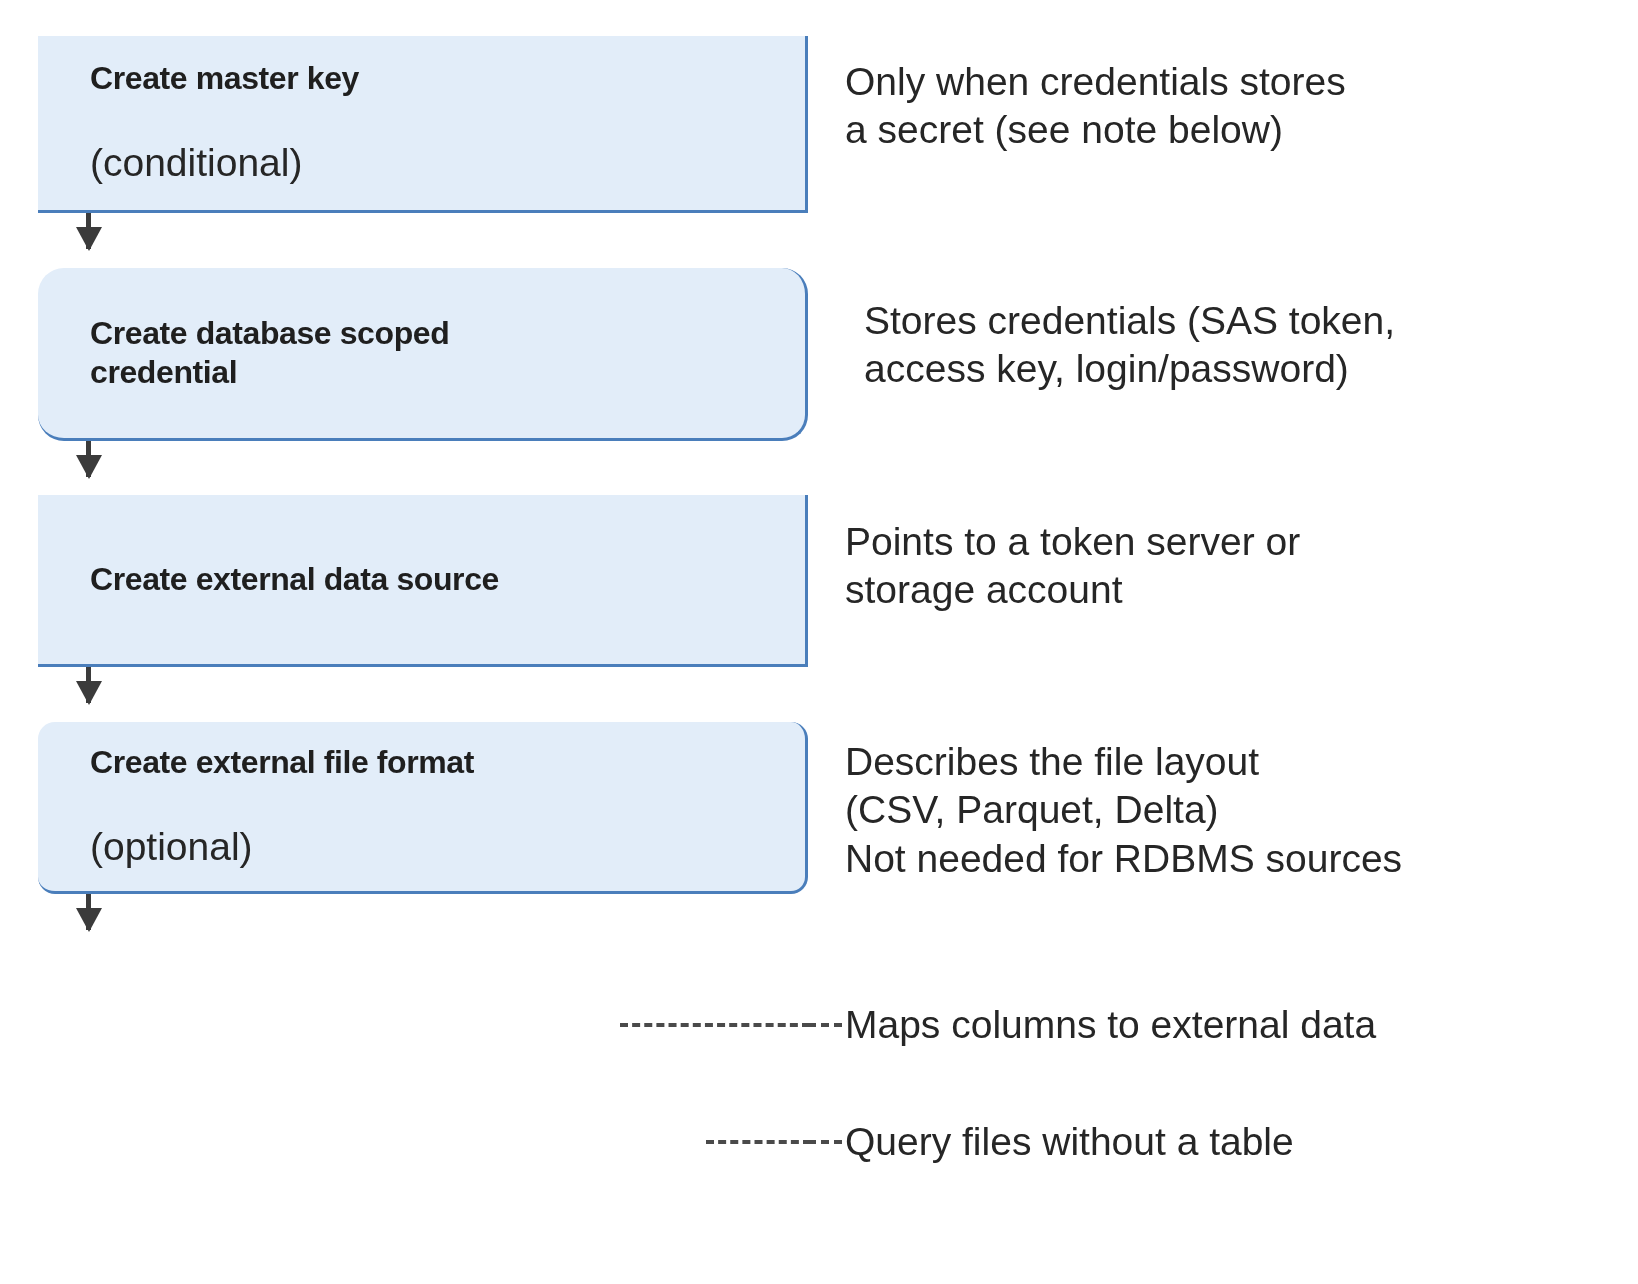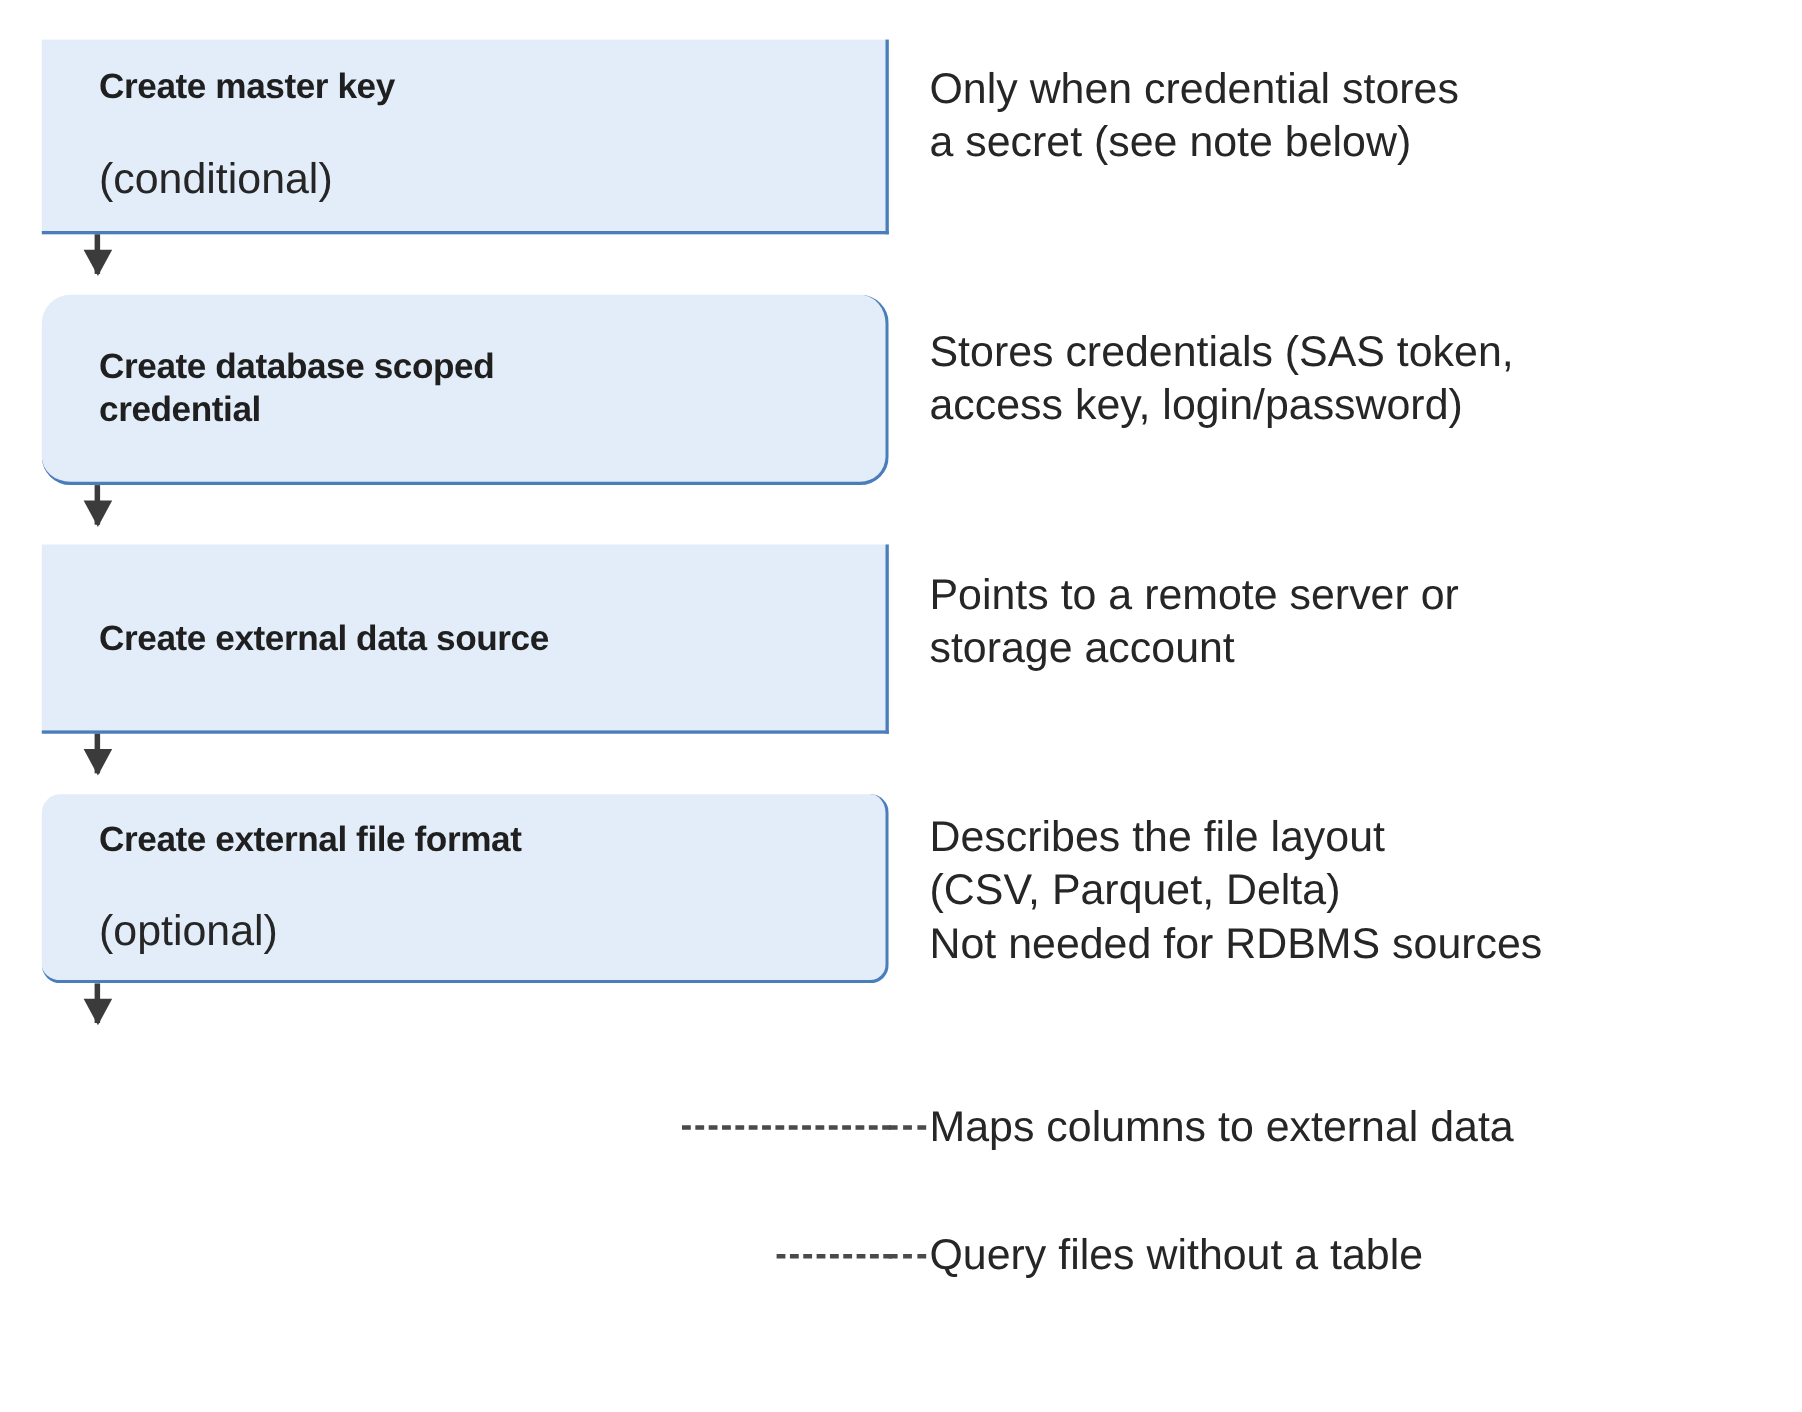--- a/index.html
+++ b/index.html
@@ -88,40 +88,40 @@
 
 <div id="stage">
 
   <div class="box" style="top:36px;height:177px;">
     <div class="box-inner">
       <div class="b-title">Create master key</div>
       <div class="b-sub">(conditional)</div>
     </div>
   </div>
   <div class="arrow" style="top:213px;height:36px;"></div>
-  <div class="note" style="top:58px;">Only when credential stores
+  <div class="note" style="top:58px;">Only when credentials stores
 a secret (see note below)</div>
 
   <div class="box" style="top:268px;height:173px;border-radius:26px;">
     <div class="box-inner">
       <div class="b-title">Create database scoped
 credential</div>
     </div>
   </div>
   <div class="arrow" style="top:441px;height:36px;"></div>
-  <div class="note" style="top:297px;">Stores credentials (SAS token,
+  <div class="note" style="top:297px;margin-left:19px;">Stores credentials (SAS token,
 access key, login/password)</div>
 
   <div class="box" style="top:495px;height:172px;">
     <div class="box-inner">
       <div class="b-title">Create external data source</div>
     </div>
   </div>
   <div class="arrow" style="top:667px;height:36px;"></div>
-  <div class="note" style="top:518px;">Points to a remote server or
+  <div class="note" style="top:518px;">Points to a token server or
 storage account</div>
 
   <div class="box" style="top:722px;height:172px;border-radius:17px;">
     <div class="box-inner">
       <div class="b-title">Create external file format</div>
       <div class="b-sub">(optional)</div>
     </div>
   </div>
   <div class="arrow" style="top:894px;height:36px;"></div>
   <div class="note" style="top:738px;">Describes the file layout

